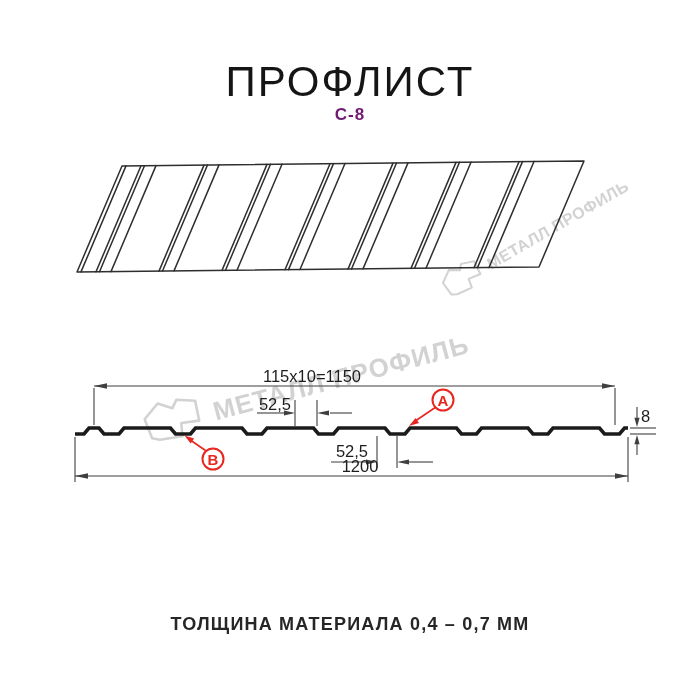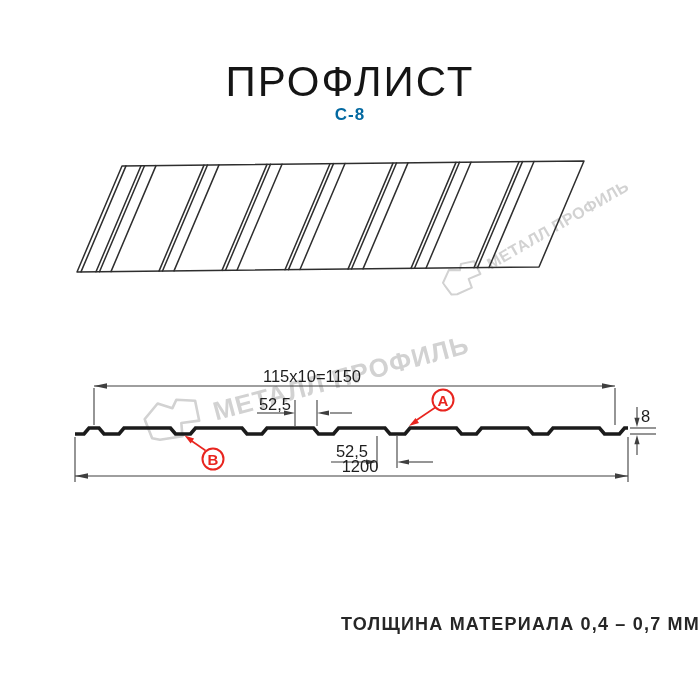--- a/index.html
+++ b/index.html
@@ -2,23 +2,23 @@
 <html><head>
 <meta charset="utf-8">
 <style>
   html,body{margin:0;padding:0;background:#fff;}
   body{font-family:"Liberation Sans", sans-serif;}
   .page{position:relative;width:700px;height:700px;background:#ffffff;overflow:hidden;}
 
   .title{position:absolute;top:58px;left:0;width:700px;text-align:center;
          font-size:42px;font-weight:400;letter-spacing:2px;color:#151515;margin:0;}
   .subtitle{position:absolute;top:105px;left:0;width:700px;text-align:center;
-            font-size:17px;font-weight:700;letter-spacing:1px;color:#0369a1;}
+            font-size:17px;font-weight:700;letter-spacing:1px;color:#701a75;}
 
-  .caption{position:absolute;top:614px;left:0;width:700px;text-align:right;
+  .caption{position:absolute;top:614px;left:0;width:700px;text-align:center;
            font-size:18px;font-weight:600;letter-spacing:1.2px;color:#262626;}
 
   .watermark{position:absolute;display:flex;align-items:center;z-index:1;
              color:#d2d2d2;font-weight:700;white-space:nowrap;}
   .wm-sheet{left:446px;top:268px;height:44px;gap:7px;font-size:16px;letter-spacing:.5px;
             transform:rotate(-30deg);transform-origin:0 50%;}
   .wm-xsec{left:146px;top:402px;height:56px;gap:10px;font-size:26px;letter-spacing:1px;
            transform:rotate(-15deg);transform-origin:0 50%;}
 
   svg.layer{position:absolute;left:0;z-index:2;}

